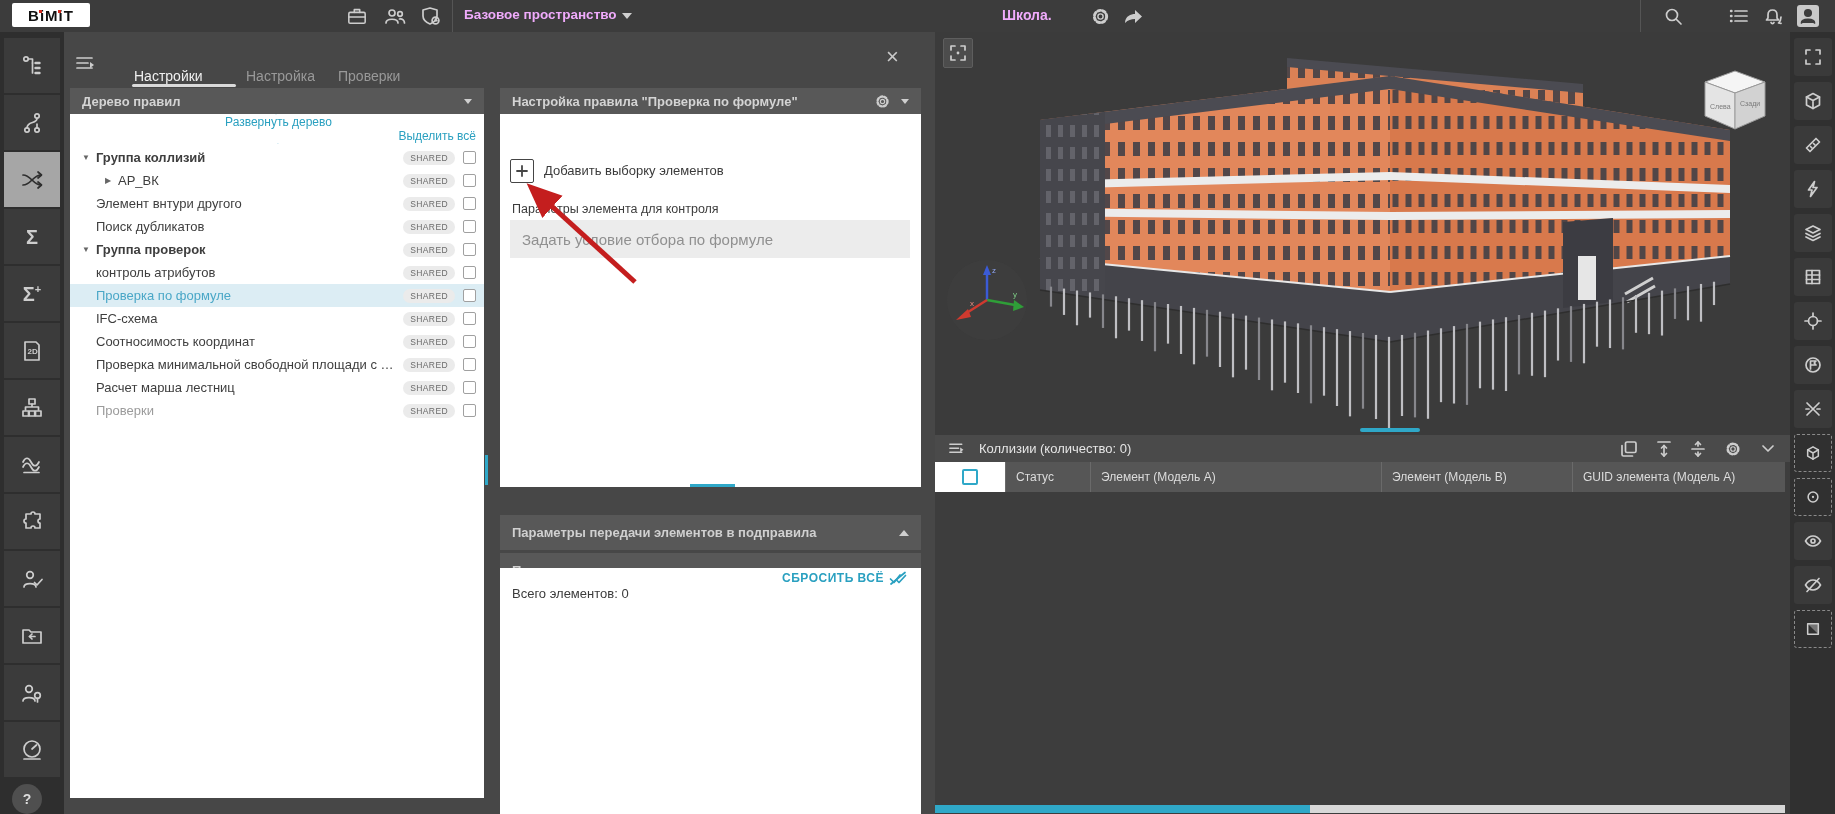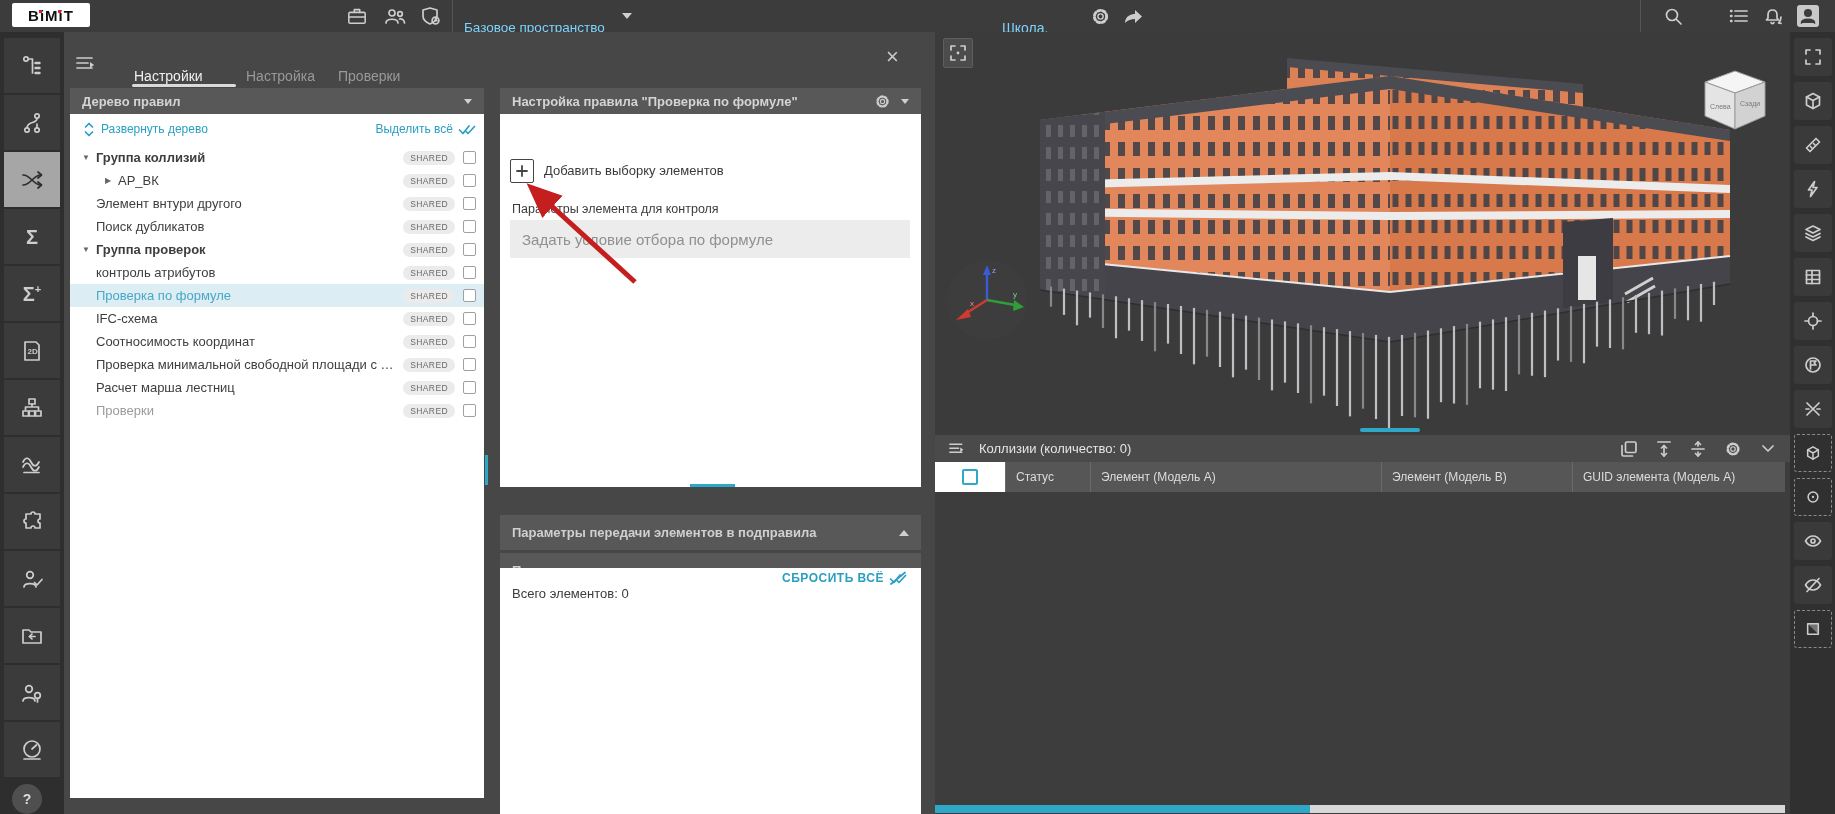--- a/index.html
+++ b/index.html
@@ -9,21 +9,21 @@
   svg.ic{display:block;fill:none;stroke:#cdcdcd;stroke-width:1.7;stroke-linecap:round;stroke-linejoin:round;}
 
   
   #topbar{left:0;top:0;width:1835px;height:32px;background:#3c3c3c;border-bottom:2px solid #262626;}
   .logo-box{left:12px;top:3px;width:78px;height:24px;background:#fff;border-radius:2px;
             display:flex;align-items:center;justify-content:center;}
   .logo-text{font-weight:bold;font-size:15px;color:#111;letter-spacing:1px;}
   .logo-dot{position:absolute;width:3px;height:3px;background:#d22a1e;top:7px;}
   .tb-ic{top:6px;}
   .tb-sep{top:0;width:1px;height:32px;background:#555;}
-  .tb-text{color:#7dd3fc;font-size:13.5px;top:20px;}
+  .tb-text{color:#f0abfc;font-size:13.5px;top:7px;font-weight:bold;}
   .caret-d{width:0;height:0;border-left:5px solid transparent;border-right:5px solid transparent;border-top:6px solid #cfcfcf;}
   .avatar{left:1797px;top:5px;width:22px;height:22px;background:#c9c9c9;border-radius:3px;}
 
   
   #sidebar{left:0;top:32px;width:64px;height:782px;background:#2e2e2e;}
   .sbtn{position:absolute;left:4px;width:56px;height:55px;background:#3b3b3b;
         display:flex;align-items:center;justify-content:center;color:#cdcdcd;}
   .sbtn.active{background:#a6a6a6;}
   .sbtn.active svg.ic{stroke:#2e2e2e;}
   .sigma{font-size:20px;font-weight:bold;color:#cdcdcd;line-height:1;}
@@ -38,21 +38,21 @@
   .tab-underline{left:68px;top:52px;width:104px;height:3px;background:#dadada;border-radius:2px;}
   .close-x{left:822px;top:14px;font-size:22px;color:#c9c9c9;line-height:1;}
 
   .panel-hdr{position:absolute;left:0;top:0;right:0;height:26px;background:#585858;
              display:flex;align-items:center;padding:0 12px;box-sizing:border-box;}
   .panel-hdr .t{color:#d4d4d4;font-size:13px;font-weight:bold;}
   .hdr-caret{margin-left:auto;}
 
   #tree-panel{left:6px;top:56px;width:414px;height:710px;background:#fff;}
   #tree-links{position:absolute;left:0;top:26px;right:0;height:30px;display:flex;align-items:center;
-              padding:0 8px 0 13px;box-sizing:border-box;}
+              padding:0 8px 0 5px;box-sizing:border-box;flex-direction:column;}
   .link{color:#2aa0c0;font-size:12px;}
   #tree-rows{position:absolute;left:0;top:58px;right:0;}
   .tree-row{height:23px;display:flex;align-items:center;padding:0 8px 0 0;box-sizing:border-box;
             font-size:13px;color:#3e3e3e;}
   .tree-row .arr{width:16px;margin-left:8px;font-size:8px;color:#666;text-align:center;flex:0 0 16px;}
   .tree-row.ind1 .arr{margin-left:30px;}
   .tree-row .lbl{margin-left:2px;white-space:nowrap;overflow:hidden;text-overflow:ellipsis;max-width:300px;}
   .tree-row.bold .lbl{font-weight:bold;}
   .tree-row.muted .lbl{color:#9b9b9b;}
   .tree-row.selected{background:#dcedf4;}

